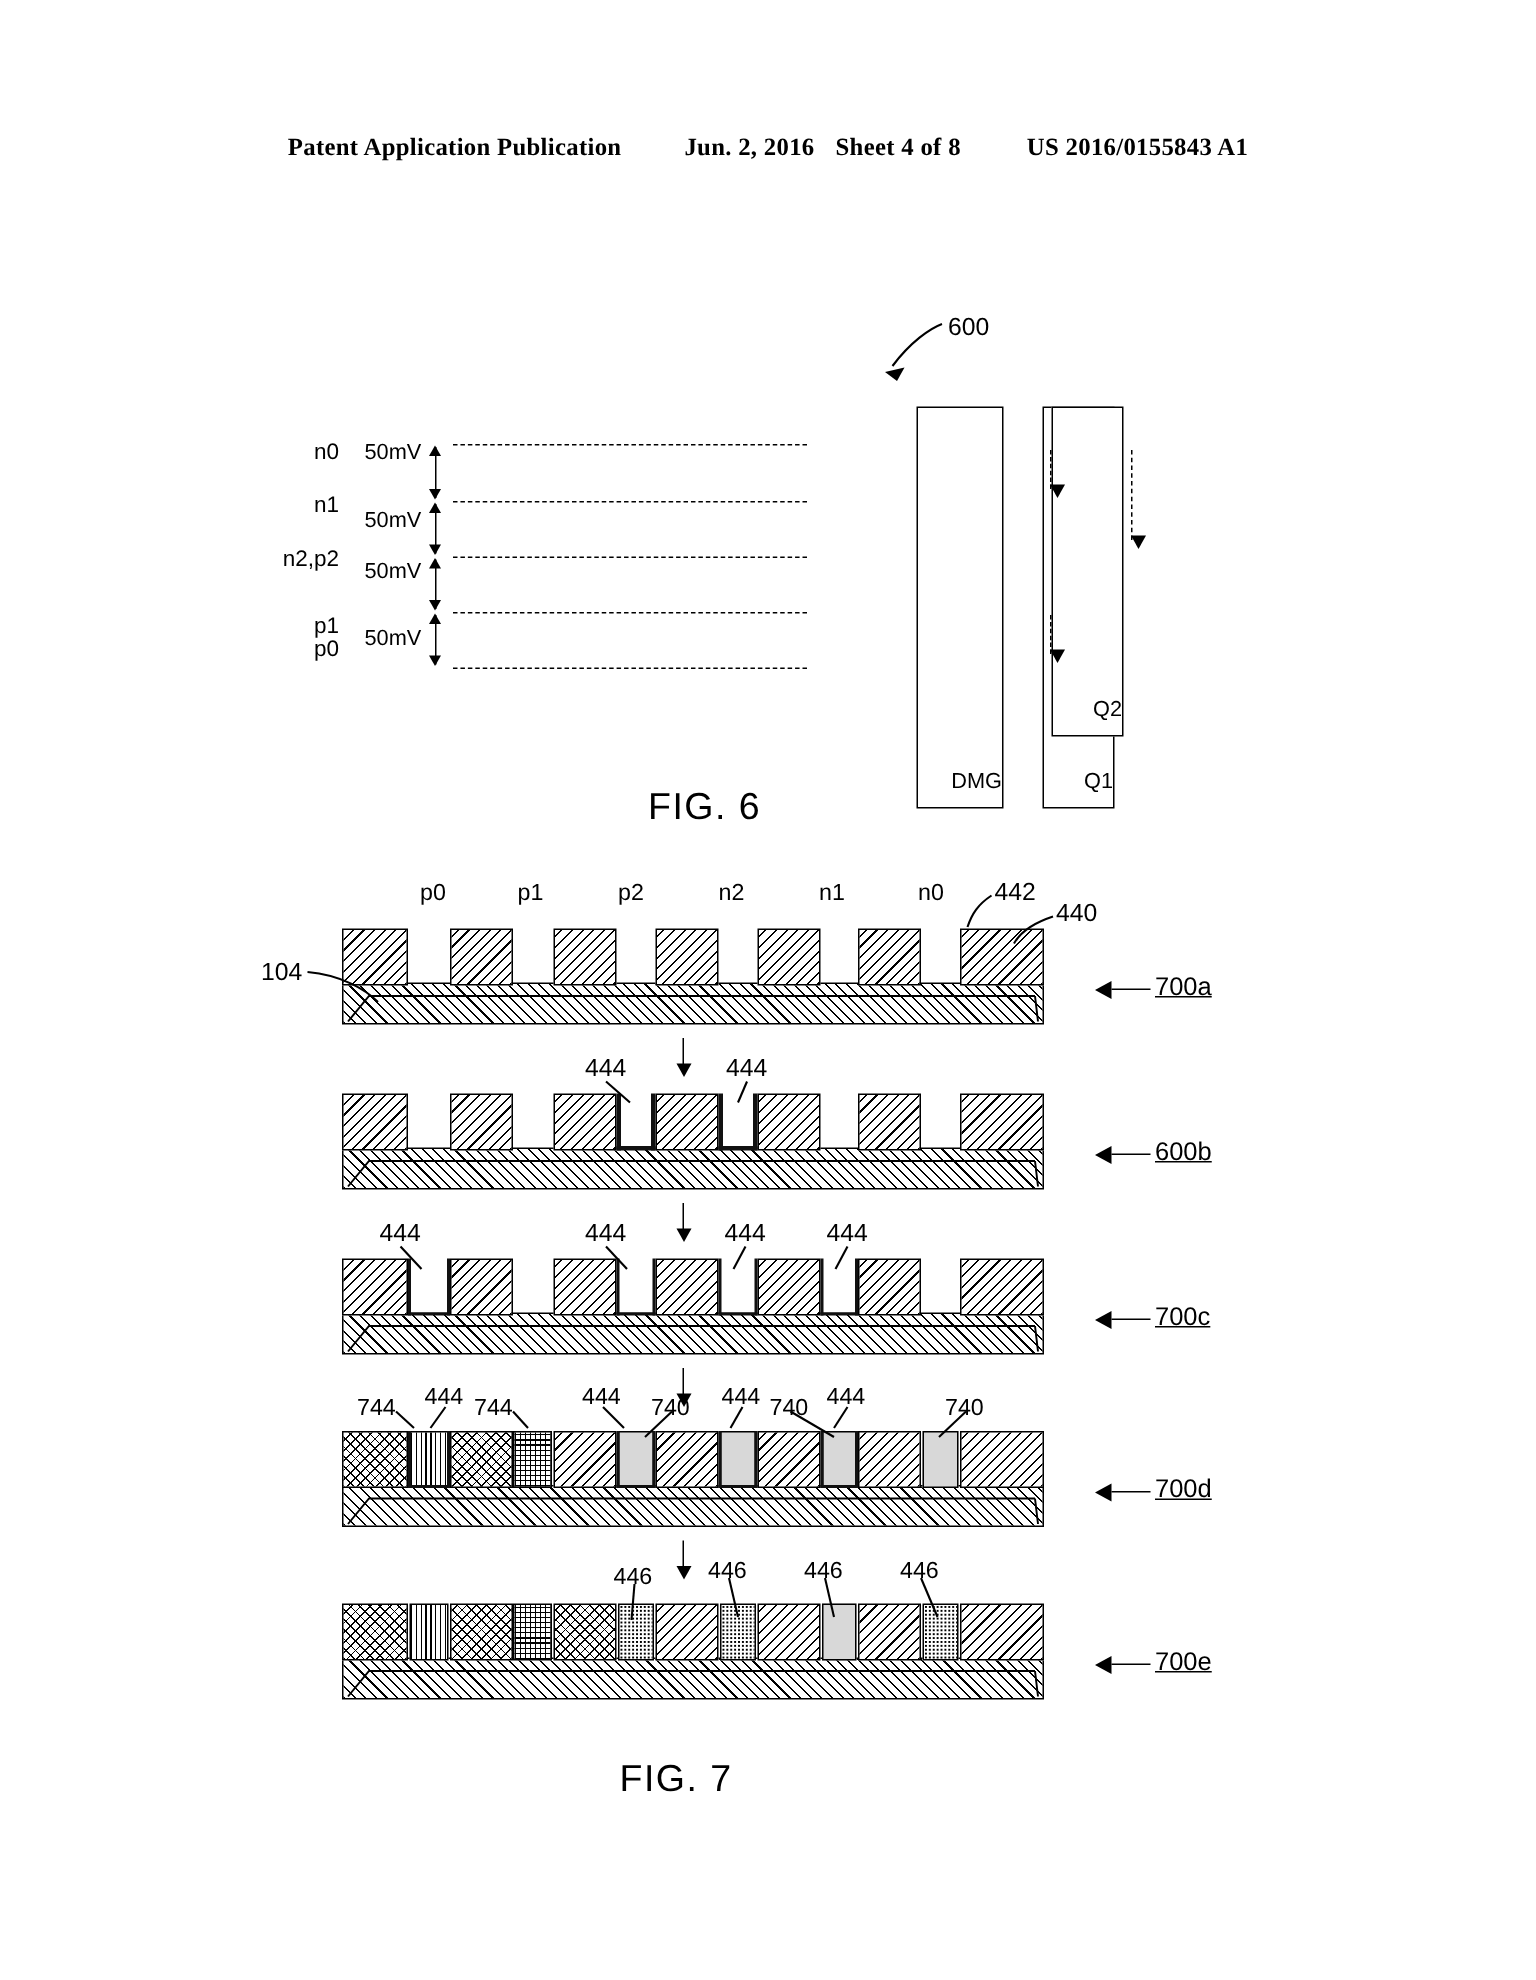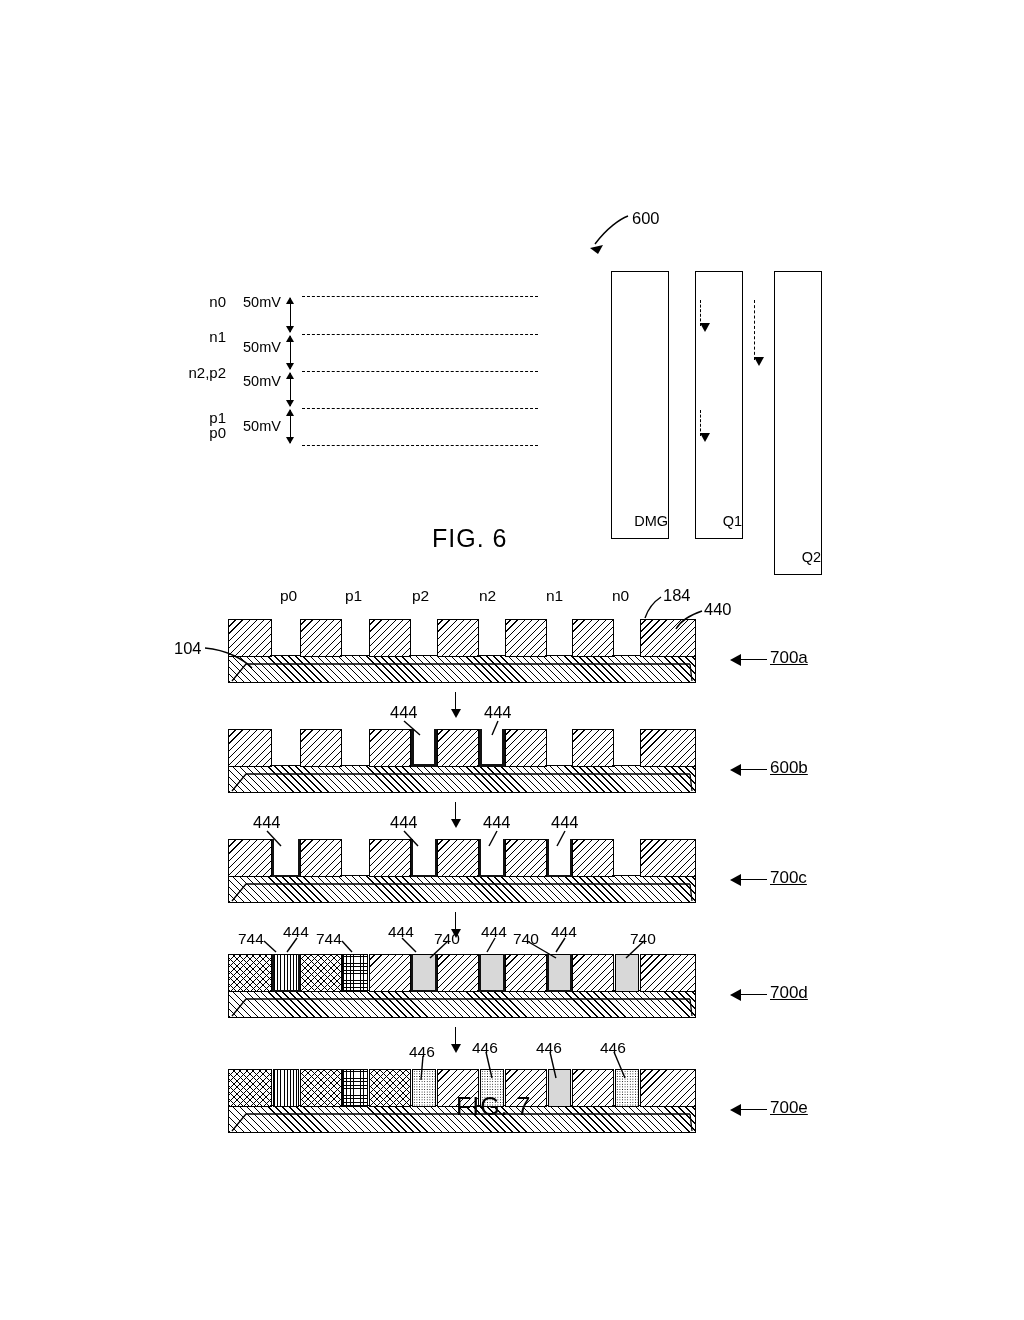--- a/index.html
+++ b/index.html
@@ -145,20 +145,26 @@
     border-top:9px solid #000;
   }
   .colhdr { position:absolute; font-family:"Liberation Sans", sans-serif; font-size:15.5px; }
   svg.ov { position:absolute; left:0; top:0; width:1024px; height:1320px; pointer-events:none; }
 </style>
 </head>
 <body>
 
 <div class="page">
 
+  <div class="hdr">
+    <span class="h1">Patent Application Publication</span>
+    <span class="h2">Jun. 2, 2016</span>
+    <span class="h3">Sheet 4 of 8</span>
+    <span class="h4">US 2016/0155843 A1</span>
+  </div>
 
   <div class="f6">
 
     <span class="ref num600" style="left:632px; top:209px;">600</span>
 
     <span class="t lvl-lbl" style="left:178px; top:293px; width:48px;">n0</span>
     <span class="t lvl-lbl" style="left:178px; top:328px; width:48px;">n1</span>
     <span class="t lvl-lbl" style="left:166px; top:364px; width:60px;">n2,p2</span>
     <span class="t lvl-lbl" style="left:178px; top:409px; width:48px;">p1</span>
     <span class="t lvl-lbl" style="left:178px; top:424px; width:48px;">p0</span>
@@ -197,21 +203,21 @@
 
     <div class="boxes">
       <div class="bx" style="left:611px; top:271px; width:58px; height:268px;">
         <span class="cap">DMG</span>
       </div>
 
       <div class="bx" style="left:695px; top:271px; width:48px; height:268px;">
         <span class="cap">Q1</span>
       </div>
 
-      <div class="bx" style="left:774px; top:271px; width:48px; height:304px;">
+      <div class="bx" style="left:701px; top:271px; width:48px; height:220px;">
         <span class="cap">Q2</span>
       </div>
     </div>
 
     <div>
       <div class="dashv" style="left:700px; top:300px; height:26px;"></div>
       <div class="dashv-head" style="left:700px; top:323px;"></div>
     </div>
     <div>
       <div class="dashv" style="left:700px; top:410px; height:26px;"></div>
@@ -239,21 +245,21 @@
       <div class="base" style="left:228px; top:655px; width:468px; height:28px;"></div>
       <div class="pillar" style="left:228px; top:619px; width:44px; height:38px;"></div>
       <div class="pillar" style="left:300px; top:619px; width:42px; height:38px;"></div>
       <div class="pillar" style="left:369px; top:619px; width:42px; height:38px;"></div>
       <div class="pillar" style="left:437px; top:619px; width:42px; height:38px;"></div>
       <div class="pillar" style="left:505px; top:619px; width:42px; height:38px;"></div>
       <div class="pillar" style="left:572px; top:619px; width:42px; height:38px;"></div>
       <div class="pillar" style="left:640px; top:619px; width:56px; height:38px;"></div>
 
       <span class="ref" style="left:174px; top:639px;">104</span>
-      <span class="ref" style="left:663px; top:586px;">184</span>
+      <span class="ref" style="left:663px; top:586px;">442</span>
       <span class="ref" style="left:704px; top:600px;">440</span>
 
       <div class="rowarrow" style="left:741px; top:659px; width:26px;">
           <span class="hd"></span>
         </div>
       <span class="rowtag" style="left:770px; top:648px;">700a</span>
     </div>
 
     <div class="row">
       <div class="base" style="left:228px; top:765px; width:468px; height:28px;"></div>
@@ -380,21 +386,21 @@
       <div class="downarr" style="left:455px; top:1027px; height:18px;">
           <span class="hd"></span>
         </div>
 
       <div class="rowarrow" style="left:741px; top:1109px; width:26px;">
           <span class="hd"></span>
         </div>
       <span class="rowtag" style="left:770px; top:1098px;">700e</span>
     </div>
 
-    <div class="fig-cap" style="left:413px; top:1092px;margin-left:43px;">FIG. 7</div>
+    <div class="fig-cap" style="left:413px; top:1172px;">FIG. 7</div>
   </div>
 
   <svg class="ov" viewBox="0 0 1024 1320">
 
     <path class="lead" d="M595,244 C607,228 620,219 628,216"></path>
     <path d="M590,248 l13,-3 l-5,9 z" fill="#000"></path>
 
     <path class="lead" d="M205,648 C228,650 244,660 252,668"></path>
 
     <path class="lead" d="M661,597 C652,603 648,609 645,618"></path>

